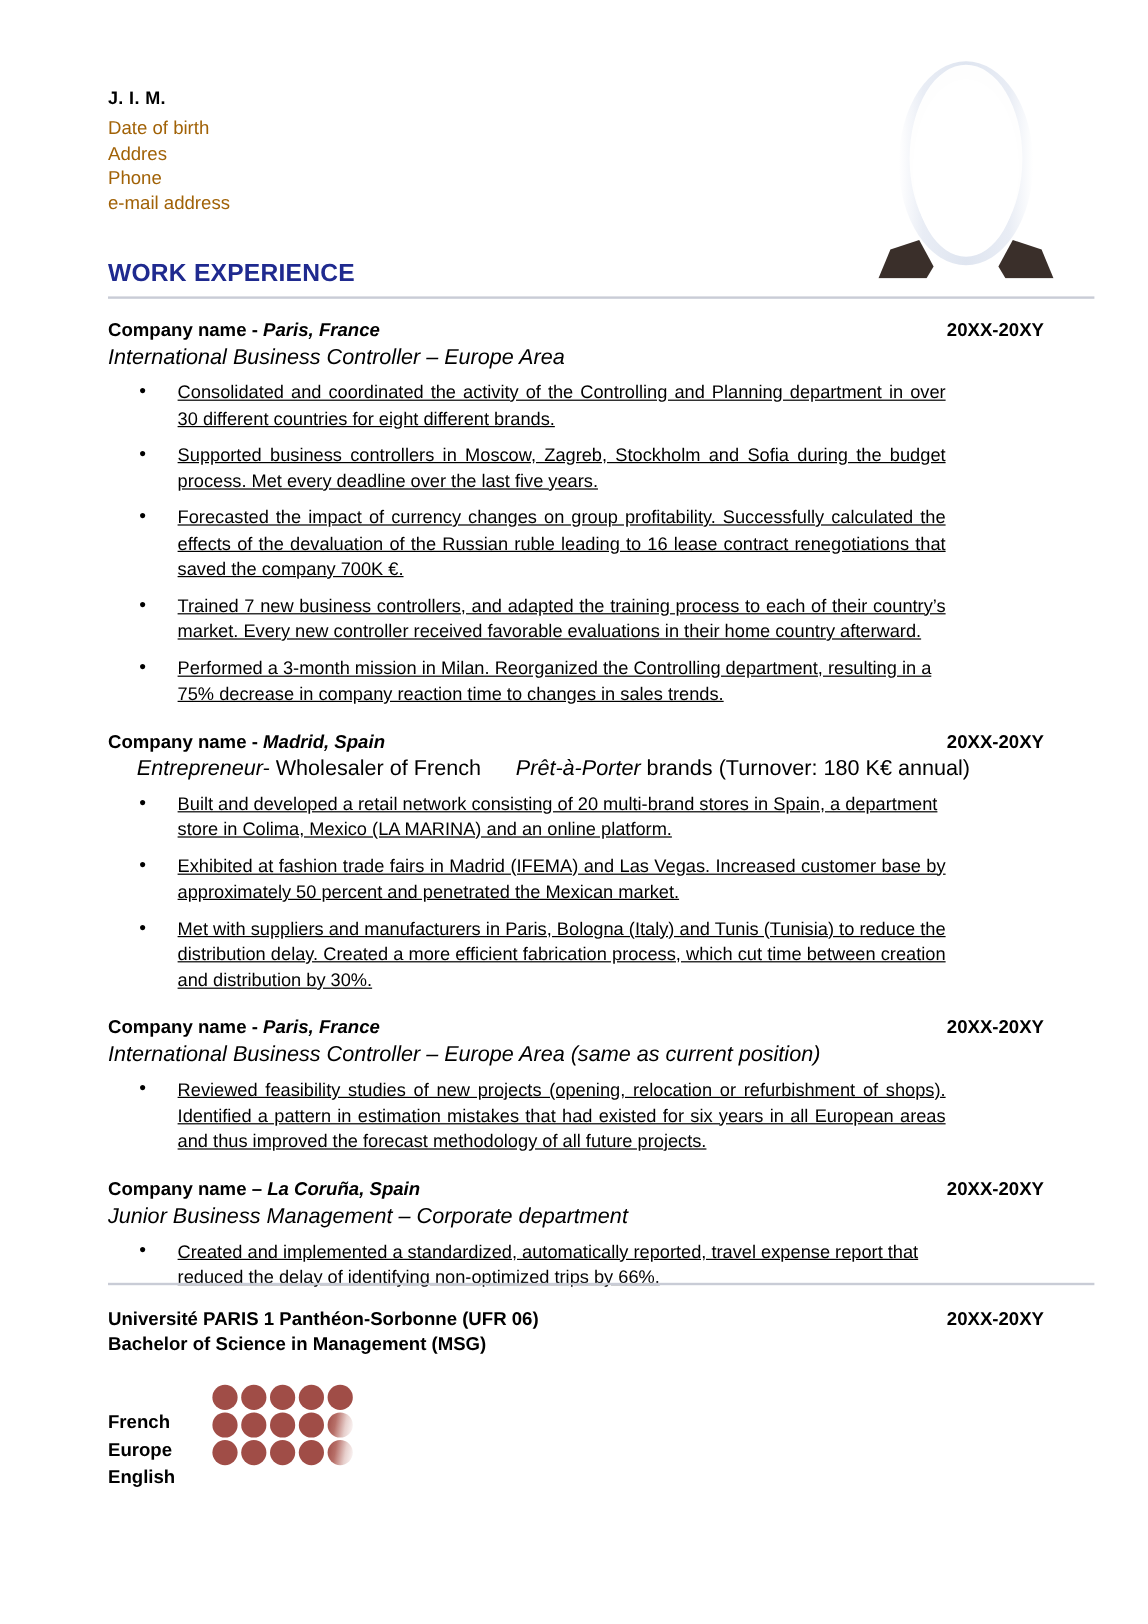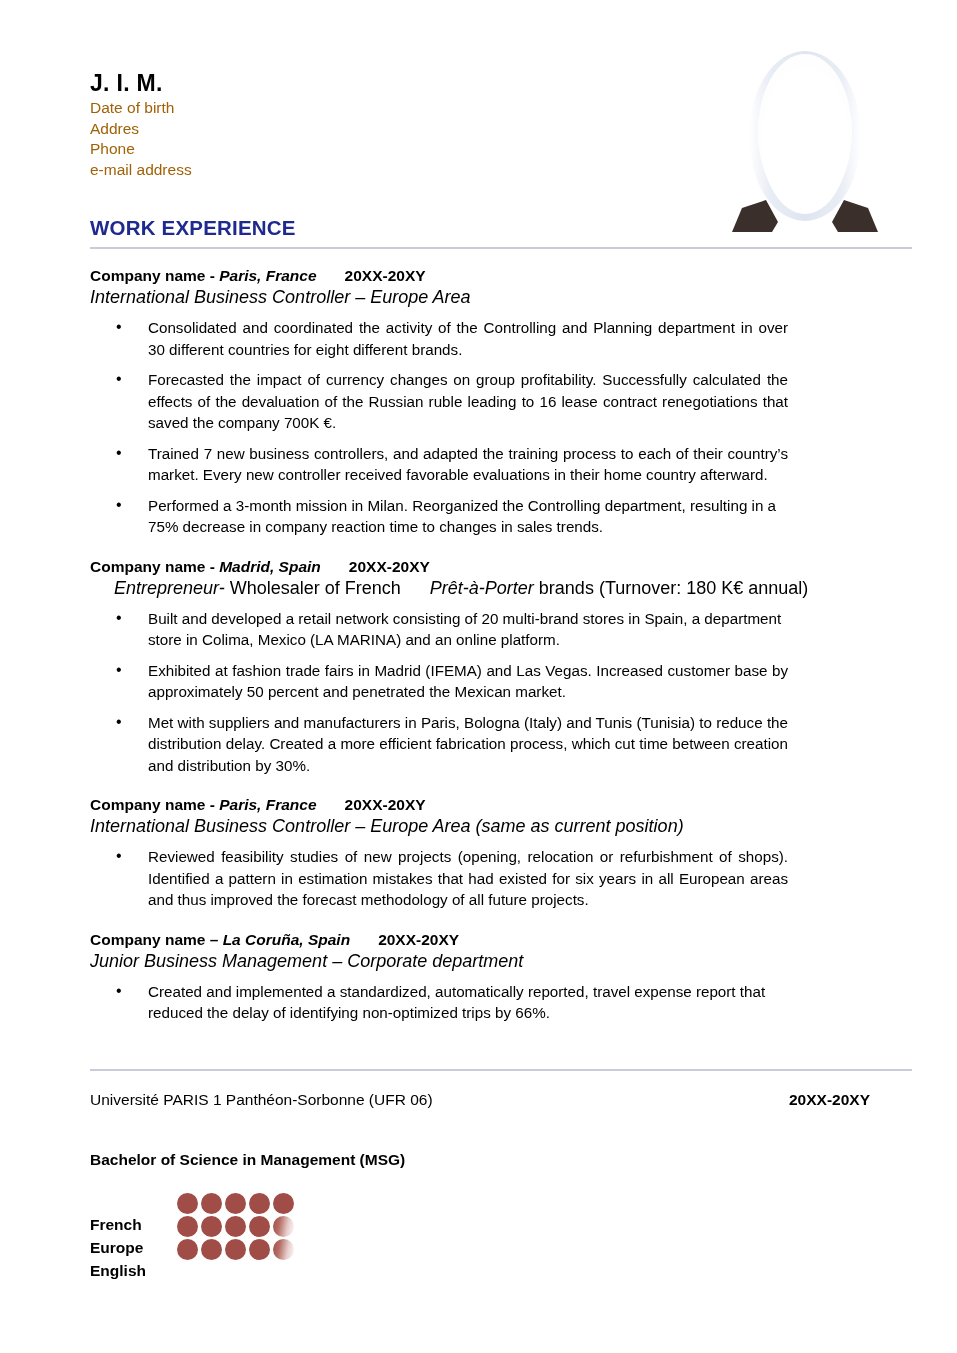--- a/index.html
+++ b/index.html
@@ -27,21 +27,21 @@
   .header {
     position: absolute;
     top: 70px;
     left: 90px;
     width: 800px;
   }
   .identity {
     display: block;
   }
   .cv-name {
-    font-size: 23px;
+    font-size: 15px;
     font-weight: bold;
     letter-spacing: 0.3px;
     line-height: 26px;
     margin: 0 0 2px 0;
   }
   .contact-line {
     font-size: 15.5px;
     line-height: 20.5px;
     color: #a16207;
   }
@@ -74,20 +74,21 @@
     height: 2px;
     background: #c9ccd6;
     margin-top: 7px;
     width: 100%;
   }
 
   
   .entry { margin-top: 17px; position: relative; }
   .entry-head {
     display: flex;
+    justify-content: space-between;
     align-items: baseline;
     gap: 12px;
   }
   .entry-company {
     font-size: 15.5px;
     font-weight: bold;
     line-height: 20px;
   }
   .entry-company .loc { font-style: italic; }
   .entry-date {
@@ -103,20 +104,21 @@
     line-height: 21px;
     margin-top: 1px;
   }
   .entry-role .plain { font-style: normal; }
   .entry-role .ital { font-style: italic; margin-left: 24px; }
 
   ul.bullets {
     list-style: none;
     margin: 9px 0 0 0;
     padding: 0;
+    text-decoration: underline;
   }
   ul.bullets li {
     position: relative;
     font-size: 15.2px;
     line-height: 21.5px;
     padding-left: 58px;
     margin-bottom: 9px;
     text-align: justify;
     width: 640px;
     box-sizing: content-box;
@@ -134,28 +136,27 @@
 
   
   .edu-entry { margin-top: 18px; }
   .edu-head {
     display: flex;
     justify-content: space-between;
     align-items: baseline;
   }
   .edu-school {
     font-size: 15.5px;
-    font-weight: normal;
+    font-weight: bold;
     line-height: 21px;
   }
   .edu-degree {
     font-size: 15.5px;
     font-weight: bold;
     line-height: 21px;
-    margin-top: 39px;
   }
   .edu-date {
     font-size: 15.5px;
     font-weight: bold;
     white-space: nowrap;
     margin-right: 42px;
   }
 
   
   .languages { margin-top: 22px; }
@@ -227,20 +228,21 @@
     <div class="section-rule"></div>
 
     <div class="entry">
       <div class="entry-head">
         <div class="entry-company"><span>Company name - </span><span class="loc">Paris, France</span></div>
         <div class="entry-date">20XX-20XY</div>
       </div>
       <div class="entry-role">International Business Controller – Europe Area</div>
       <ul class="bullets">
         <li>Consolidated and coordinated the activity of the Controlling and Planning department in over 30 different countries for eight different brands.</li>
+        <li>Supported business controllers in Moscow, Zagreb, Stockholm and Sofia during the budget process. Met every deadline over the last five years.</li>
         <li>Forecasted the impact of currency changes on group profitability. Successfully calculated the effects of the devaluation of the Russian ruble leading to 16 lease contract renegotiations that saved the company 700K €.</li>
         <li>Trained 7 new business controllers, and adapted the training process to each of their country’s market. Every new controller received favorable evaluations in their home country afterward.</li>
         <li class="nojustify"> Performed a 3-month mission in Milan. Reorganized the Controlling department, resulting in a 75% decrease in company reaction time to changes in sales trends.</li>
       </ul>
     </div>
 
     <div class="entry" style="margin-top:19px;">
       <div class="entry-head">
         <div class="entry-company"><span>Company name - </span><span class="loc">Madrid, Spain</span></div>
         <div class="entry-date">20XX-20XY</div>

